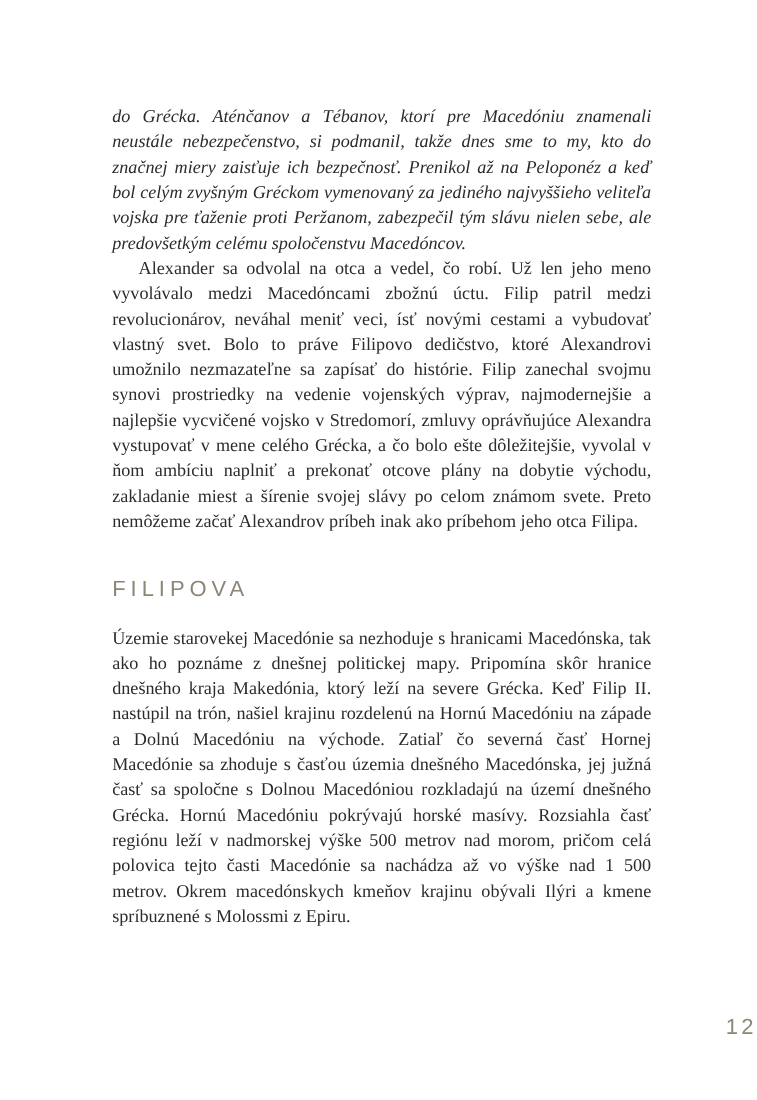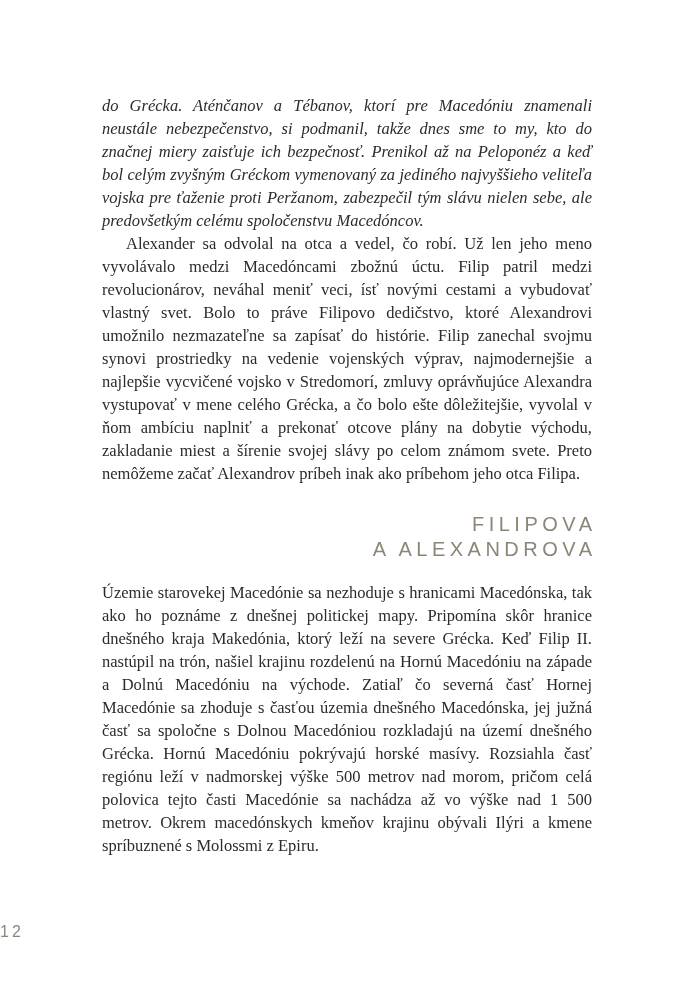--- a/index.html
+++ b/index.html
@@ -19,49 +19,48 @@
     font-size: 16.5px;
     line-height: 23px;
     color: #2b2b2b;
     text-align: justify;
     hyphens: auto;
   }
   .para { margin: 0; }
   .para.italic { font-style: italic; }
   .para.indent { text-indent: 24px; }
   .chapter-heading {
-    margin: 27px 0 19px 0;
+    margin: 39px 0 19px 0;
     font-family: "Liberation Sans", sans-serif;
     font-weight: 400;
     font-size: 20px;
     line-height: 25px;
     letter-spacing: 4.5px;
     color: #8d8676;
-    text-align: right;
+    text-align: left;
   }
   .chapter-heading span { display: block; margin-right: -4.5px; }
   .page-number {
     position: absolute;
     top: 923px;
     left: 0;
     width: 100%;
-    text-align: left;
+    text-align: right;
     font-family: "Liberation Sans", sans-serif;
-    font-size: 16px;
+    font-size: 20px;
     letter-spacing: 3px;
     color: #8d8777;
   }
 </style>
 </head>
 <body>
 
 <div class="page">
   <div class="text-block">
     <p class="para italic">do Grécka. Aténčanov a Tébanov, ktorí pre Macedóniu znamenali neustále nebezpečenstvo, si podmanil, takže dnes sme to my, kto do značnej miery zaisťuje ich bezpečnosť. Prenikol až na Peloponéz a keď bol celým zvyšným Gréckom vymenovaný za jediného najvyššieho veliteľa vojska pre ťaženie proti Peržanom, zabezpečil tým slávu nielen sebe, ale predovšetkým celému spoločenstvu Macedóncov.</p>
     <p class="para indent">Alexander sa odvolal na otca a vedel, čo robí. Už len jeho meno vyvolávalo medzi Macedóncami zbožnú úctu. Filip patril medzi revolucionárov, neváhal meniť veci, ísť novými cestami a vybudovať vlastný svet. Bolo to práve Filipovo dedičstvo, ktoré Alexandrovi umožnilo nezmazateľne sa zapísať do histórie. Filip zanechal svojmu synovi prostriedky na vedenie vojenských výprav, najmodernejšie a najlepšie vycvičené vojsko v Stredomorí, zmluvy oprávňujúce Alexandra vystupovať v mene celého Grécka, a čo bolo ešte dôležitejšie, vyvolal v ňom ambíciu naplniť a prekonať otcove plány na dobytie východu, zakladanie miest a šírenie svojej slávy po celom známom svete. Preto nemôžeme začať Alexandrov príbeh inak ako príbehom jeho otca Filipa.</p>
     <h2 class="chapter-heading">
       <span>FILIPOVA</span>
-      <span>A ALEXANDROVA</span>
     </h2>
     <p class="para">Územie starovekej Macedónie sa nezhoduje s hranicami Macedónska, tak ako ho poznáme z dnešnej politickej mapy. Pripomína skôr hranice dnešného kraja Makedónia, ktorý leží na severe Grécka. Keď Filip II. nastúpil na trón, našiel krajinu rozdelenú na Hornú Macedóniu na západe a Dolnú Macedóniu na východe. Zatiaľ čo severná časť Hornej Macedónie sa zhoduje s časťou územia dnešného Macedónska, jej južná časť sa spoločne s Dolnou Macedóniou rozkladajú na území dnešného Grécka. Hornú Macedóniu pokrývajú horské masívy. Rozsiahla časť regiónu leží v nadmorskej výške 500 metrov nad morom, pričom celá polovica tejto časti Macedónie sa nachádza až vo výške nad 1 500 metrov. Okrem macedónskych kmeňov krajinu obývali Ilýri a kmene spríbuznené s Molossmi z Epiru.</p>
   </div>
   <div class="page-number">12</div>
 </div>
 
 </body></html>

